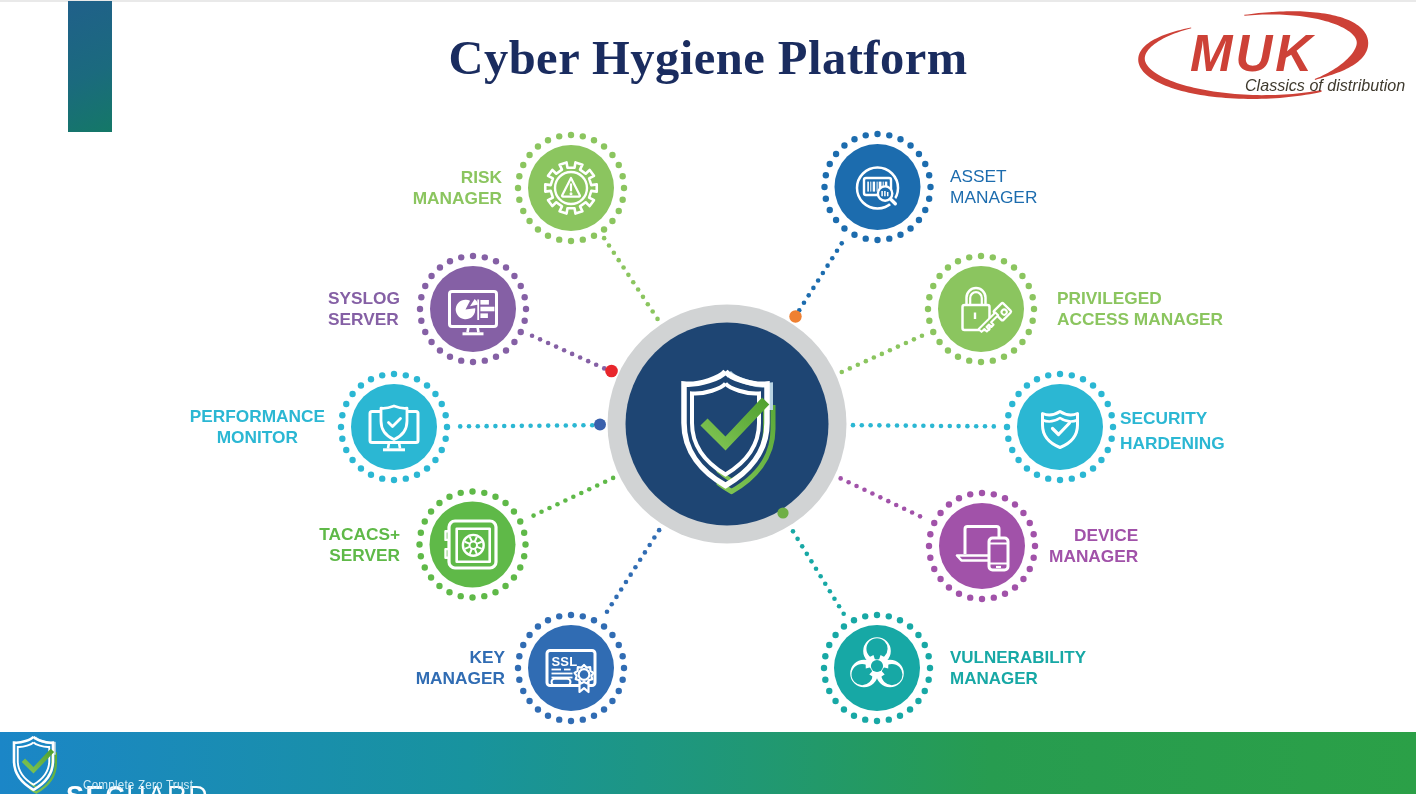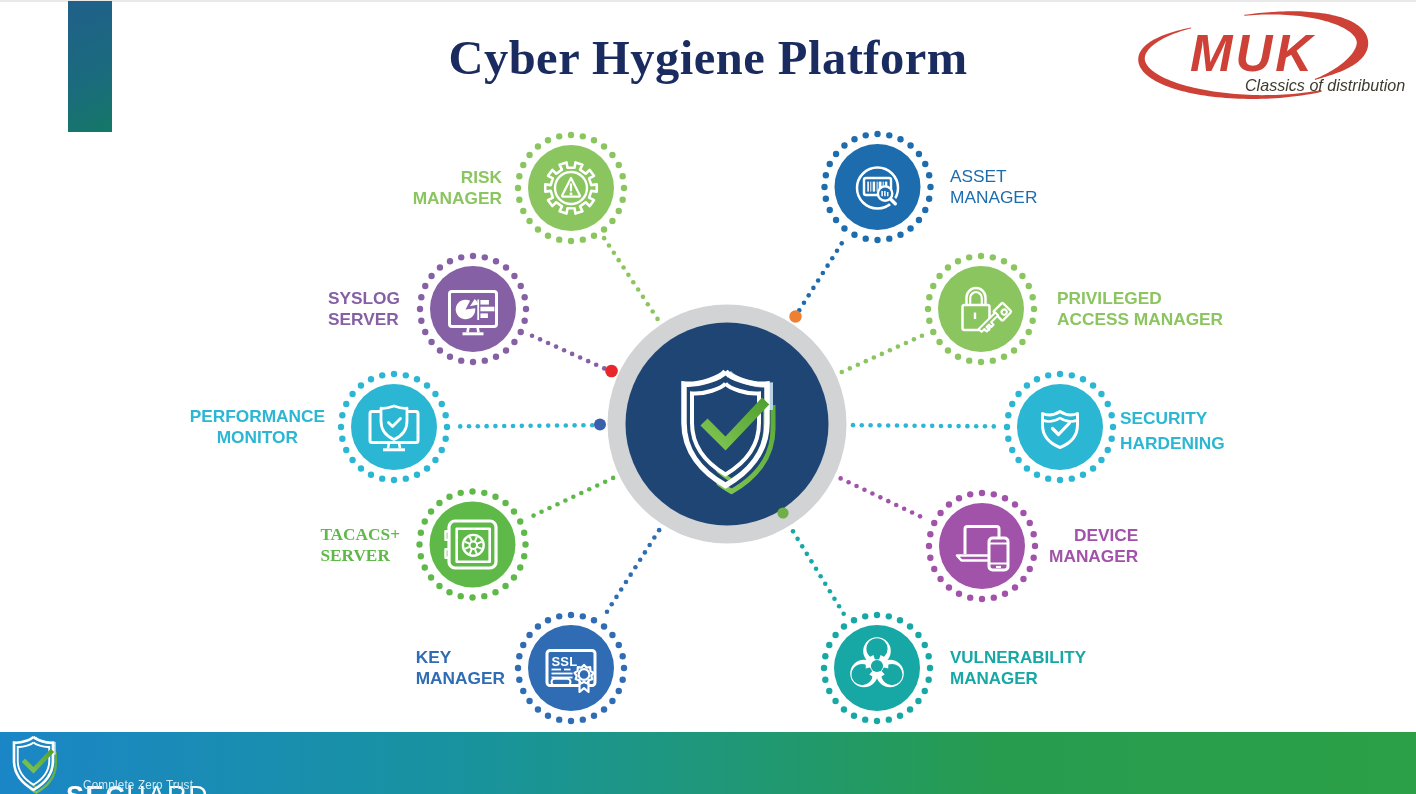--- a/index.html
+++ b/index.html
@@ -571,22 +571,22 @@
       <path d="M-8.8,1.87 A9,9 0 0 1 -2.78,-8.56" stroke="#fff" stroke-width="5" fill="none"></path>
     </g>
     <path d="M1244.25,14.86 L1247.81,14.39 L1251.38,13.93 L1254.95,13.5 L1258.52,13.11 L1262.09,12.75 L1265.66,12.42 L1269.21,12.13 L1272.75,11.89 L1276.27,11.68 L1279.77,11.51 L1283.25,11.38 L1286.7,11.29 L1290.12,11.25 L1293.5,11.25 L1296.85,11.29 L1300.15,11.37 L1303.41,11.5 L1306.62,11.67 L1309.78,11.88 L1312.88,12.14 L1315.93,12.44 L1318.91,12.78 L1321.84,13.17 L1324.69,13.6 L1327.48,14.08 L1330.2,14.6 L1332.85,15.16 L1335.42,15.77 L1337.91,16.42 L1340.32,17.12 L1342.65,17.86 L1344.9,18.65 L1347.06,19.49 L1349.14,20.37 L1351.13,21.3 L1353.02,22.28 L1354.83,23.32 L1356.55,24.4 L1358.17,25.55 L1359.69,26.75 L1361.11,28.02 L1362.42,29.35 L1363.63,30.75 L1364.71,32.22 L1365.66,33.76 L1366.48,35.37 L1367.15,37.04 L1367.66,38.76 L1368,40.53 L1368.18,42.32 L1368.18,44.12 L1368.01,45.92 L1367.68,47.7 L1367.18,49.46 L1366.52,51.17 L1365.71,52.84 L1364.76,54.45 L1363.67,56.01 L1362.45,57.51 L1361.11,58.96 L1359.65,60.35 L1358.09,61.7 L1356.42,62.99 L1354.66,64.24 L1352.79,65.45 L1350.83,66.61 L1348.78,67.74 L1346.63,68.83 L1344.41,69.88 L1342.09,70.9 L1339.7,71.89 L1337.23,72.86 L1334.68,73.79 L1332.06,74.71 L1329.38,75.6 L1326.62,76.47 L1323.8,77.33 L1320.92,78.18 L1317.99,79.03 L1315.02,79.91 L1314.7,78.96 L1317.57,77.83 L1320.35,76.63 L1323.04,75.37 L1325.64,74.07 L1328.14,72.73 L1330.55,71.37 L1332.86,69.98 L1335.07,68.58 L1337.18,67.16 L1339.18,65.74 L1341.07,64.32 L1342.86,62.89 L1344.53,61.48 L1346.1,60.07 L1347.54,58.68 L1348.88,57.32 L1350.1,55.98 L1351.21,54.67 L1352.2,53.4 L1353.08,52.17 L1353.86,50.99 L1354.52,49.86 L1355.09,48.78 L1355.56,47.77 L1355.94,46.81 L1356.25,45.91 L1356.48,45.06 L1356.64,44.26 L1356.73,43.49 L1356.76,42.74 L1356.72,42 L1356.62,41.26 L1356.45,40.51 L1356.2,39.74 L1355.87,38.94 L1355.44,38.1 L1354.92,37.24 L1354.28,36.34 L1353.53,35.43 L1352.66,34.49 L1351.67,33.54 L1350.56,32.58 L1349.33,31.61 L1347.98,30.65 L1346.51,29.69 L1344.93,28.75 L1343.23,27.81 L1341.41,26.89 L1339.49,25.99 L1337.47,25.12 L1335.34,24.26 L1333.11,23.44 L1330.79,22.64 L1328.37,21.87 L1325.86,21.13 L1323.27,20.42 L1320.59,19.75 L1317.83,19.12 L1314.99,18.52 L1312.09,17.95 L1309.11,17.43 L1306.06,16.95 L1302.96,16.51 L1299.79,16.1 L1296.57,15.74 L1293.3,15.43 L1289.99,15.15 L1286.63,14.93 L1283.22,14.74 L1279.79,14.6 L1276.32,14.51 L1272.83,14.46 L1269.31,14.46 L1265.77,14.51 L1262.22,14.6 L1258.65,14.75 L1255.08,14.94 L1251.51,15.19 L1247.93,15.49 L1244.37,15.86 Z" fill="#CD4137"></path>
     <path d="M1191.07,27.38 L1187.39,28.2 L1183.81,29.03 L1180.33,29.89 L1176.96,30.79 L1173.7,31.73 L1170.57,32.7 L1167.55,33.71 L1164.66,34.76 L1161.9,35.84 L1159.27,36.97 L1156.78,38.13 L1154.43,39.34 L1152.22,40.58 L1150.15,41.87 L1148.23,43.2 L1146.45,44.58 L1144.83,46.01 L1143.37,47.5 L1142.07,49.04 L1140.93,50.65 L1139.98,52.31 L1139.22,54.04 L1138.66,55.83 L1138.32,57.66 L1138.21,59.52 L1138.33,61.4 L1138.67,63.26 L1139.24,65.09 L1140.02,66.88 L1141,68.61 L1142.17,70.3 L1143.51,71.93 L1145.03,73.51 L1146.7,75.04 L1148.53,76.52 L1150.52,77.96 L1152.66,79.36 L1154.94,80.71 L1157.37,82.02 L1159.95,83.29 L1162.66,84.51 L1165.5,85.7 L1168.48,86.83 L1171.59,87.92 L1174.81,88.97 L1178.16,89.97 L1181.62,90.92 L1185.2,91.82 L1188.87,92.67 L1192.65,93.48 L1196.52,94.23 L1200.48,94.92 L1204.52,95.57 L1208.64,96.16 L1212.83,96.69 L1217.08,97.17 L1221.39,97.6 L1225.76,97.96 L1230.17,98.27 L1234.62,98.53 L1239.11,98.72 L1243.61,98.86 L1248.14,98.94 L1252.69,98.96 L1257.23,98.93 L1261.78,98.83 L1266.32,98.68 L1270.85,98.48 L1275.35,98.21 L1279.83,97.89 L1284.27,97.52 L1288.67,97.09 L1293.03,96.61 L1297.33,96.07 L1301.57,95.49 L1305.74,94.85 L1309.84,94.17 L1313.87,93.43 L1317.81,92.66 L1321.66,91.85 L1321.24,89.89 L1317.41,90.64 L1313.49,91.32 L1309.48,91.95 L1305.4,92.53 L1301.25,93.04 L1297.03,93.5 L1292.75,93.9 L1288.42,94.25 L1284.05,94.54 L1279.63,94.77 L1275.19,94.95 L1270.72,95.06 L1266.24,95.12 L1261.74,95.13 L1257.24,95.07 L1252.74,94.96 L1248.26,94.79 L1243.79,94.56 L1239.34,94.28 L1234.93,93.95 L1230.55,93.56 L1226.21,93.11 L1221.93,92.61 L1217.7,92.06 L1213.54,91.46 L1209.45,90.81 L1205.43,90.1 L1201.5,89.35 L1197.65,88.56 L1193.9,87.72 L1190.26,86.83 L1186.72,85.9 L1183.29,84.94 L1179.98,83.93 L1176.79,82.89 L1173.73,81.81 L1170.81,80.7 L1168.02,79.56 L1165.38,78.4 L1162.89,77.21 L1160.55,76 L1158.36,74.77 L1156.34,73.53 L1154.48,72.28 L1152.79,71.02 L1151.27,69.76 L1149.92,68.51 L1148.74,67.27 L1147.73,66.05 L1146.88,64.86 L1146.19,63.7 L1145.65,62.57 L1145.24,61.47 L1144.96,60.38 L1144.81,59.3 L1144.77,58.22 L1144.86,57.1 L1145.08,55.95 L1145.44,54.75 L1145.97,53.5 L1146.66,52.22 L1147.52,50.9 L1148.56,49.54 L1149.78,48.17 L1151.17,46.79 L1152.75,45.4 L1154.5,44.01 L1156.42,42.63 L1158.51,41.26 L1160.77,39.92 L1163.18,38.59 L1165.75,37.29 L1168.47,36.02 L1171.33,34.79 L1174.34,33.6 L1177.48,32.45 L1180.75,31.34 L1184.14,30.28 L1187.66,29.29 L1191.29,28.36 Z" fill="#CD4137"></path>
   </svg>
 <div class="muktxt">MUK</div>
 <div class="mukc">Classics of distribution</div>
 <div style="position:absolute;top:167px;font-weight:bold;font-size:17.3px;line-height:21px;color:#8BC55F;white-space:nowrap;right:914px;text-align:right;">RISK<br>MANAGER</div>
 <div style="position:absolute;top:288px;font-weight:bold;font-size:17.3px;line-height:21px;color:#8560A5;white-space:nowrap;right:1016px;text-align:left;">SYSLOG<br>SERVER</div>
 <div style="position:absolute;top:406px;font-weight:bold;font-size:17.3px;line-height:21px;color:#2BB7D3;white-space:nowrap;right:1091px;text-align:center;">PERFORMANCE<br>MONITOR</div>
-<div style="position:absolute;top:523.5px;font-weight:bold;font-size:17.3px;line-height:21px;color:#5FB948;white-space:nowrap;right:1016px;text-align:left;font-family:Liberation Serif, serif;">TACACS+<br>SERVER</div>
-<div style="position:absolute;top:647px;font-weight:bold;font-size:17.3px;line-height:21px;color:#306CB3;white-space:nowrap;right:911px;">KEY<br>MANAGER</div>
+<div style="position:absolute;top:523.5px;font-weight:bold;font-size:17.3px;line-height:21px;color:#5FB948;white-space:nowrap;right:1016px;text-align:right;">TACACS+<br>SERVER</div>
+<div style="position:absolute;top:647px;font-weight:bold;font-size:17.3px;line-height:21px;color:#306CB3;white-space:nowrap;right:911px;text-align:right;">KEY<br>MANAGER</div>
 <div style="position:absolute;top:166px;font-weight:normal;font-size:17.3px;line-height:21px;color:#1C6CAE;white-space:nowrap;left:950px;text-align:left;">ASSET<br>MANAGER</div>
 <div style="position:absolute;top:288px;font-weight:bold;font-size:17.3px;line-height:21px;color:#8BC55F;white-space:nowrap;left:1048px;text-align:left;margin-left:9px;">PRIVILEGED<br>ACCESS MANAGER</div>
 <div style="position:absolute;top:406px;font-weight:bold;font-size:17.3px;line-height:25px;color:#2BB7D3;white-space:nowrap;left:1120px;text-align:left;">SECURITY<br>HARDENING</div>
 <div style="position:absolute;top:525px;font-weight:bold;font-size:17.3px;line-height:21px;color:#A152A9;white-space:nowrap;left:1049px;text-align:right;">DEVICE<br>MANAGER</div>
 <div style="position:absolute;top:647px;font-weight:bold;font-size:17px;line-height:21px;color:#17A8A5;white-space:nowrap;left:950px;text-align:left;">VULNERABILITY<br>MANAGER</div>
 <div class="footer"></div>
 <svg width="1416" height="794" viewBox="0 0 1416 794" style="position:absolute;left:0;top:0;pointer-events:none">
     <g transform="translate(33.5,763.5) scale(0.47,0.465)">
       <g clip-path="url(#clipR)" transform="translate(6,6)">
         <path d="M0,-57.5 C-5,-51 -26,-43.5 -41.5,-45 L-41.5,-6 C-41.5,23 -23,43.5 0,56.5 C23,43.5 41.5,23 41.5,-6 L41.5,-45 C26,-43.5 5,-51 0,-57.5" fill="none" stroke="url(#gchk2)" stroke-width="5"></path>

